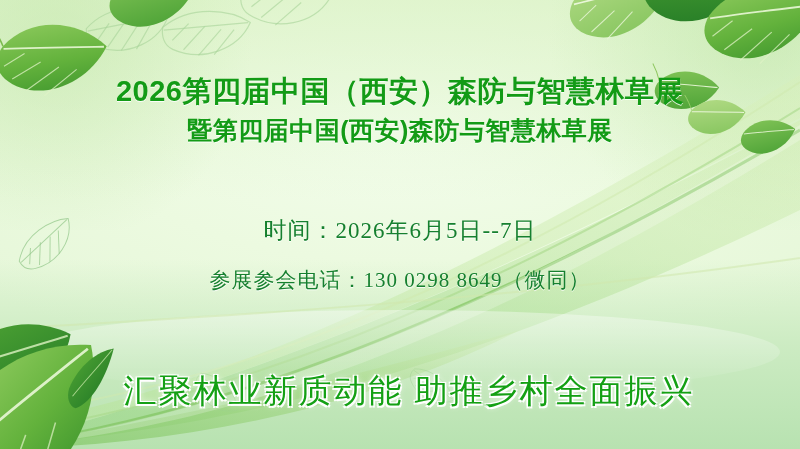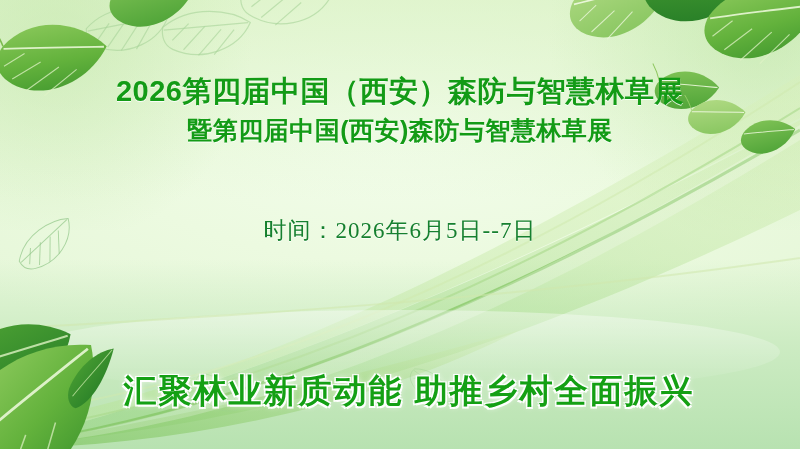--- a/index.html
+++ b/index.html
@@ -120,21 +120,21 @@
     position: absolute;
     top: 369px;
     left: 0;
     width: 800px;
     text-align: center;
   }
   .slogan {
     display: inline-block;
     font-size: 33px;
     line-height: 44px;
-    font-weight: bold;
+    font-weight: normal;
     color: #14a014;
     letter-spacing: 2px;
     white-space: nowrap;
     padding-left: 18px;
     text-shadow:
       -1.5px -1.5px 0 rgba(255,255,255,0.95),
        1.5px -1.5px 0 rgba(255,255,255,0.95),
       -1.5px  1.5px 0 rgba(255,255,255,0.95),
        1.5px  1.5px 0 rgba(255,255,255,0.95),
        0 0 6px rgba(255,255,255,0.9);
@@ -317,20 +317,21 @@
 
   <div class="content">
 
     <div class="title-wrap">
       <div class="title-line1">2026第四届中国（西安）森防与智慧林草展</div>
       <div class="title-line2">暨第四届中国(西安)森防与智慧林草展</div>
     </div>
 
     <div class="info-wrap">
       <div class="info-line info-date">时间：2026年6月5日--7日</div>
+      <div class="info-line info-phone">参展参会电话：130 0298 8649（微同）</div>
     </div>
 
     <div class="slogan-wrap">
       <div class="slogan">汇聚林业新质动能  助推乡村全面振兴</div>
     </div>
 
   </div>
 </div>
 
 </body></html>

